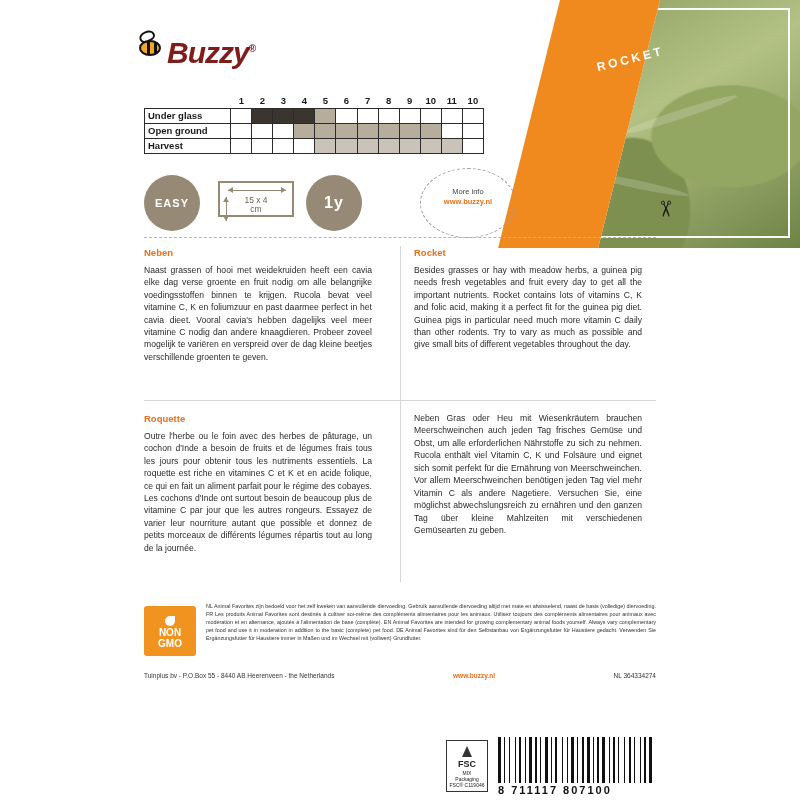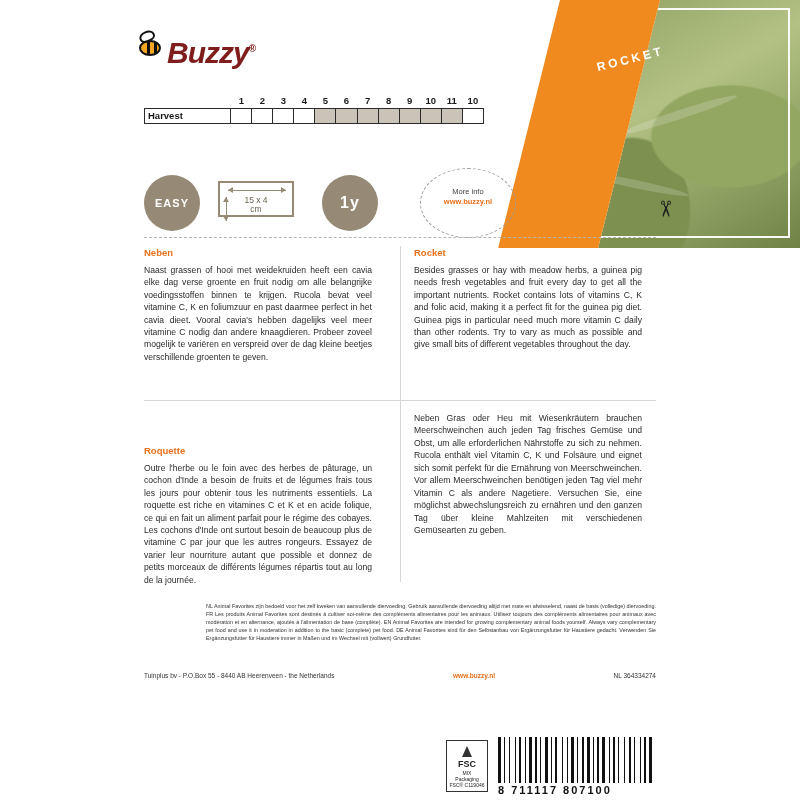--- a/index.html
+++ b/index.html
@@ -117,21 +117,21 @@
 
   
   .icons { position:absolute; left:144px; top:175px; width:360px; height:56px; }
   .circle-badge {
     position:absolute; width:56px; height:56px; border-radius:50%;
     background:#968a76; color:#fff;
     display:flex; align-items:center; justify-content:center;
     font-size:11px; font-weight:bold; letter-spacing:1px;
   }
   .easy-badge { left:0; top:0; }
-  .year-badge { left:178px; top:0; font-size:16px; }
+  .year-badge { left:162px; top:0; font-size:16px; }
   .dist-box {
     position:absolute; left:74px; top:6px; width:76px; height:36px;
     border:2px solid #968a76; color:#6d6354;
     font-size:8.5px; text-align:center; padding-top:13px; line-height:1.1;
   }
   .arrow-h {
     position:absolute; left:8px; top:7px; width:58px; height:1px; background:#968a76;
   }
   .arrow-h:before, .arrow-h:after{
     content:""; position:absolute; top:-3px; width:0; height:0;
@@ -172,21 +172,21 @@
   .col {
     position:absolute; width:228px;
     font-size:8.6px; line-height:1.45; color:#2a2a2a;
     text-align:justify;
   }
   .col h3 {
     margin:0 0 4px 0; font-size:9.5px; color:#e8701a; font-weight:bold;
   }
   .col-nl { left:144px; top:246px; }
   .col-en { left:414px; top:246px; }
-  .col-fr { left:144px; top:412px;margin-top:32px; }
+  .col-fr { left:144px; top:412px; }
   .col-de { left:414px; top:412px; }
 
   .vdiv {
     position:absolute; left:400px; top:246px; width:1px; height:336px;
     background:#d6d6d6;
   }
   .hdiv {
     position:absolute; left:144px; top:400px; width:512px; height:1px;
     background:#d6d6d6;
   }
@@ -293,20 +293,50 @@
         <td class="cell hdr-cell">7</td>
         <td class="cell hdr-cell">8</td>
         <td class="cell hdr-cell">9</td>
         <td class="cell hdr-cell">10</td>
         <td class="cell hdr-cell">11</td>
         <td class="cell hdr-cell">10</td>
       </tr>
     </thead>
     <tbody>
       <tr>
+        <td class="rowlabel">Under glass</td>
+        <td class="cell"></td>
+        <td class="cell fill-dark"></td>
+        <td class="cell fill-dark"></td>
+        <td class="cell fill-dark"></td>
+        <td class="cell fill-tan"></td>
+        <td class="cell"></td>
+        <td class="cell"></td>
+        <td class="cell"></td>
+        <td class="cell"></td>
+        <td class="cell"></td>
+        <td class="cell"></td>
+        <td class="cell"></td>
+      </tr>
+      <tr>
+        <td class="rowlabel">Open ground</td>
+        <td class="cell"></td>
+        <td class="cell"></td>
+        <td class="cell"></td>
+        <td class="cell fill-tan"></td>
+        <td class="cell fill-tan"></td>
+        <td class="cell fill-tan"></td>
+        <td class="cell fill-tan"></td>
+        <td class="cell fill-tan"></td>
+        <td class="cell fill-tan"></td>
+        <td class="cell fill-tan"></td>
+        <td class="cell"></td>
+        <td class="cell"></td>
+      </tr>
+      <tr>
         <td class="rowlabel">Harvest</td>
         <td class="cell"></td>
         <td class="cell"></td>
         <td class="cell"></td>
         <td class="cell"></td>
         <td class="cell fill-grey"></td>
         <td class="cell fill-grey"></td>
         <td class="cell fill-grey"></td>
         <td class="cell fill-grey"></td>
         <td class="cell fill-grey"></td>
@@ -349,20 +379,25 @@
   </div>
   <div class="col col-fr">
     <h3>Roquette</h3>
     <p style="margin:0">Outre l'herbe ou le foin avec des herbes de pâturage, un cochon d'Inde a besoin de fruits et de légumes frais tous les jours pour obtenir tous les nutriments essentiels. La roquette est riche en vitamines C et K et en acide folique, ce qui en fait un aliment parfait pour le régime des cobayes. Les cochons d'Inde ont surtout besoin de beaucoup plus de vitamine C par jour que les autres rongeurs. Essayez de varier leur nourriture autant que possible et donnez de petits morceaux de différents légumes répartis tout au long de la journée.</p>
   </div>
   <div class="col col-de">
     <p style="margin:0">Neben Gras oder Heu mit Wiesenkräutern brauchen Meerschweinchen auch jeden Tag frisches Gemüse und Obst, um alle erforderlichen Nährstoffe zu sich zu nehmen. Rucola enthält viel Vitamin C, K und Folsäure und eignet sich somit perfekt für die Ernährung von Meerschweinchen. Vor allem Meerschweinchen benötigen jeden Tag viel mehr Vitamin C als andere Nagetiere. Versuchen Sie, eine möglichst abwechslungsreich zu ernähren und den ganzen Tag über kleine Mahlzeiten mit verschiedenen Gemüsearten zu geben.</p>
   </div>
 
   <div class="legal-wrap">
+    <div class="nongmo">
+      <span class="leafdot"></span>
+      <span>NON</span><br>
+      <span>GMO</span>
+    </div>
     <div class="legal-text">NL Animal Favorites zijn bedoeld voor het zelf kweken van aanvullende diervoeding. Gebruik aanvullende diervoeding altijd met mate en afwisselend, naast de basis (volledige) diervoeding. FR Les produits Animal Favorites sont destinés à cultiver soi-même des compléments alimentaires pour les animaux. Utilisez toujours des compléments alimentaires pour animaux avec modération et en alternance, ajoutés à l'alimentation de base (complète). EN Animal Favorites are intended for growing complementary animal foods yourself. Always vary complementary pet food and use it in moderation in addition to the basic (complete) pet food. DE Animal Favorites sind für den Selbstanbau von Ergänzungsfutter für Haustiere gedacht. Verwenden Sie Ergänzungsfutter für Haustiere immer in Maßen und im Wechsel mit (vollwert) Grundfutter.</div>
   </div>
 
   <div class="addr-row">
     <span>Tuinplus bv - P.O.Box 55 - 8440 AB Heerenveen - the Netherlands</span>
     <span class="mid">www.buzzy.nl</span>
     <span>NL 364334274</span>
   </div>
 
 

